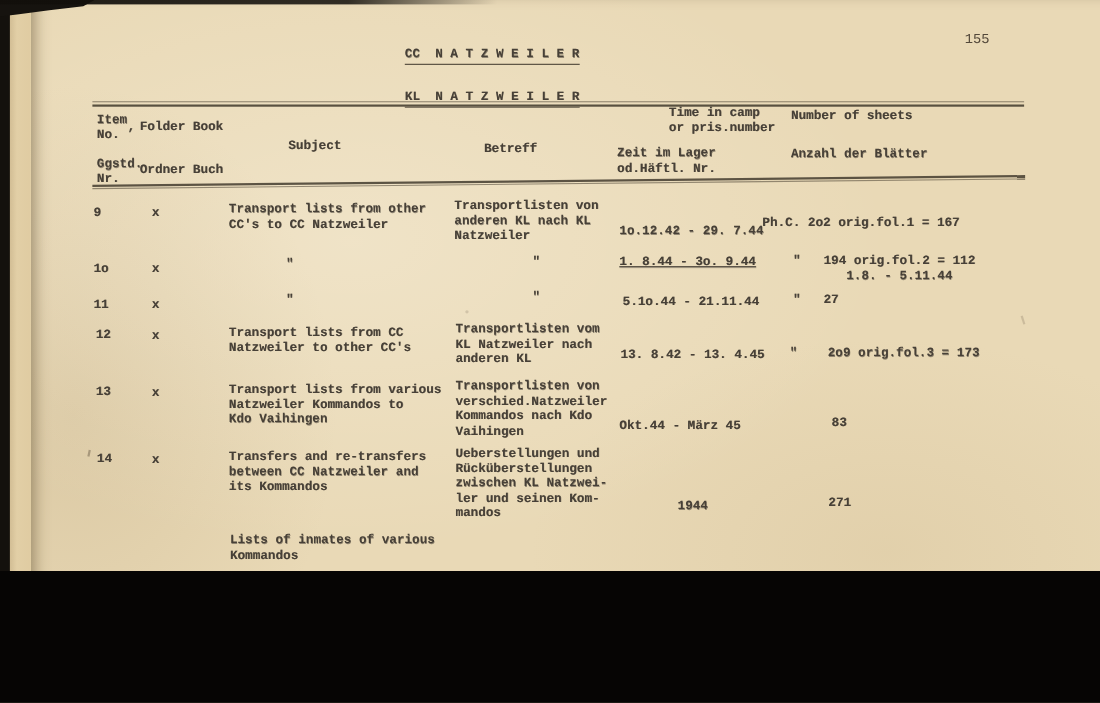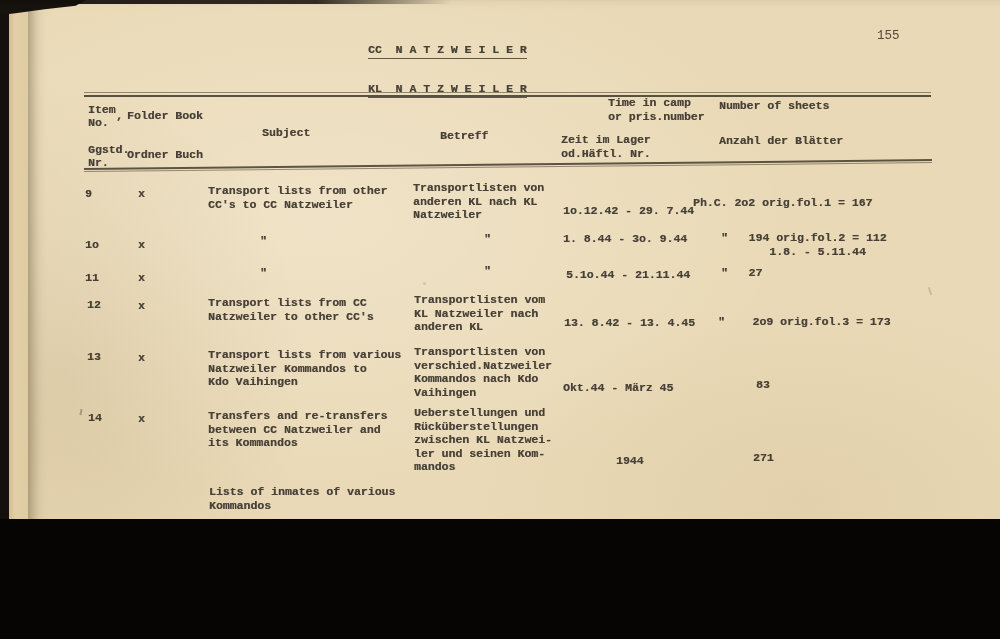--- a/index.html
+++ b/index.html
@@ -85,21 +85,21 @@
   <div class="t" style="left:413px;top:181px;">Transportlisten von
 anderen KL nach KL
 Natzweiler</div>
   <div class="t" style="left:563px;top:204px;">1o.12.42 - 29. 7.44</div>
   <div class="t" style="left:693px;top:196px;">Ph.C. 2o2 orig.fol.1 = 167</div>
 
   <div class="t" style="left:85px;top:238px;">1o</div>
   <div class="t" style="left:138px;top:238px;">x</div>
   <div class="t" style="left:260px;top:234px;">"</div>
   <div class="t" style="left:484px;top:232px;">"</div>
-  <div class="t" style="left:563px;top:232px;">1. 8.44 - 3o. 9.44</div>
+  <div class="t" style="left:563px;top:232px;text-decoration:underline;">1. 8.44 - 3o. 9.44</div>
   <div class="t" style="left:721px;top:231px;">"   194 orig.fol.2 = 112
        1.8. - 5.11.44</div>
 
   <div class="t" style="left:85px;top:271px;">11</div>
   <div class="t" style="left:138px;top:271px;">x</div>
   <div class="t" style="left:260px;top:266px;">"</div>
   <div class="t" style="left:484px;top:264px;">"</div>
   <div class="t" style="left:566px;top:268px;">5.1o.44 - 21.11.44</div>
   <div class="t" style="left:721px;top:266px;">"   27</div>
 

